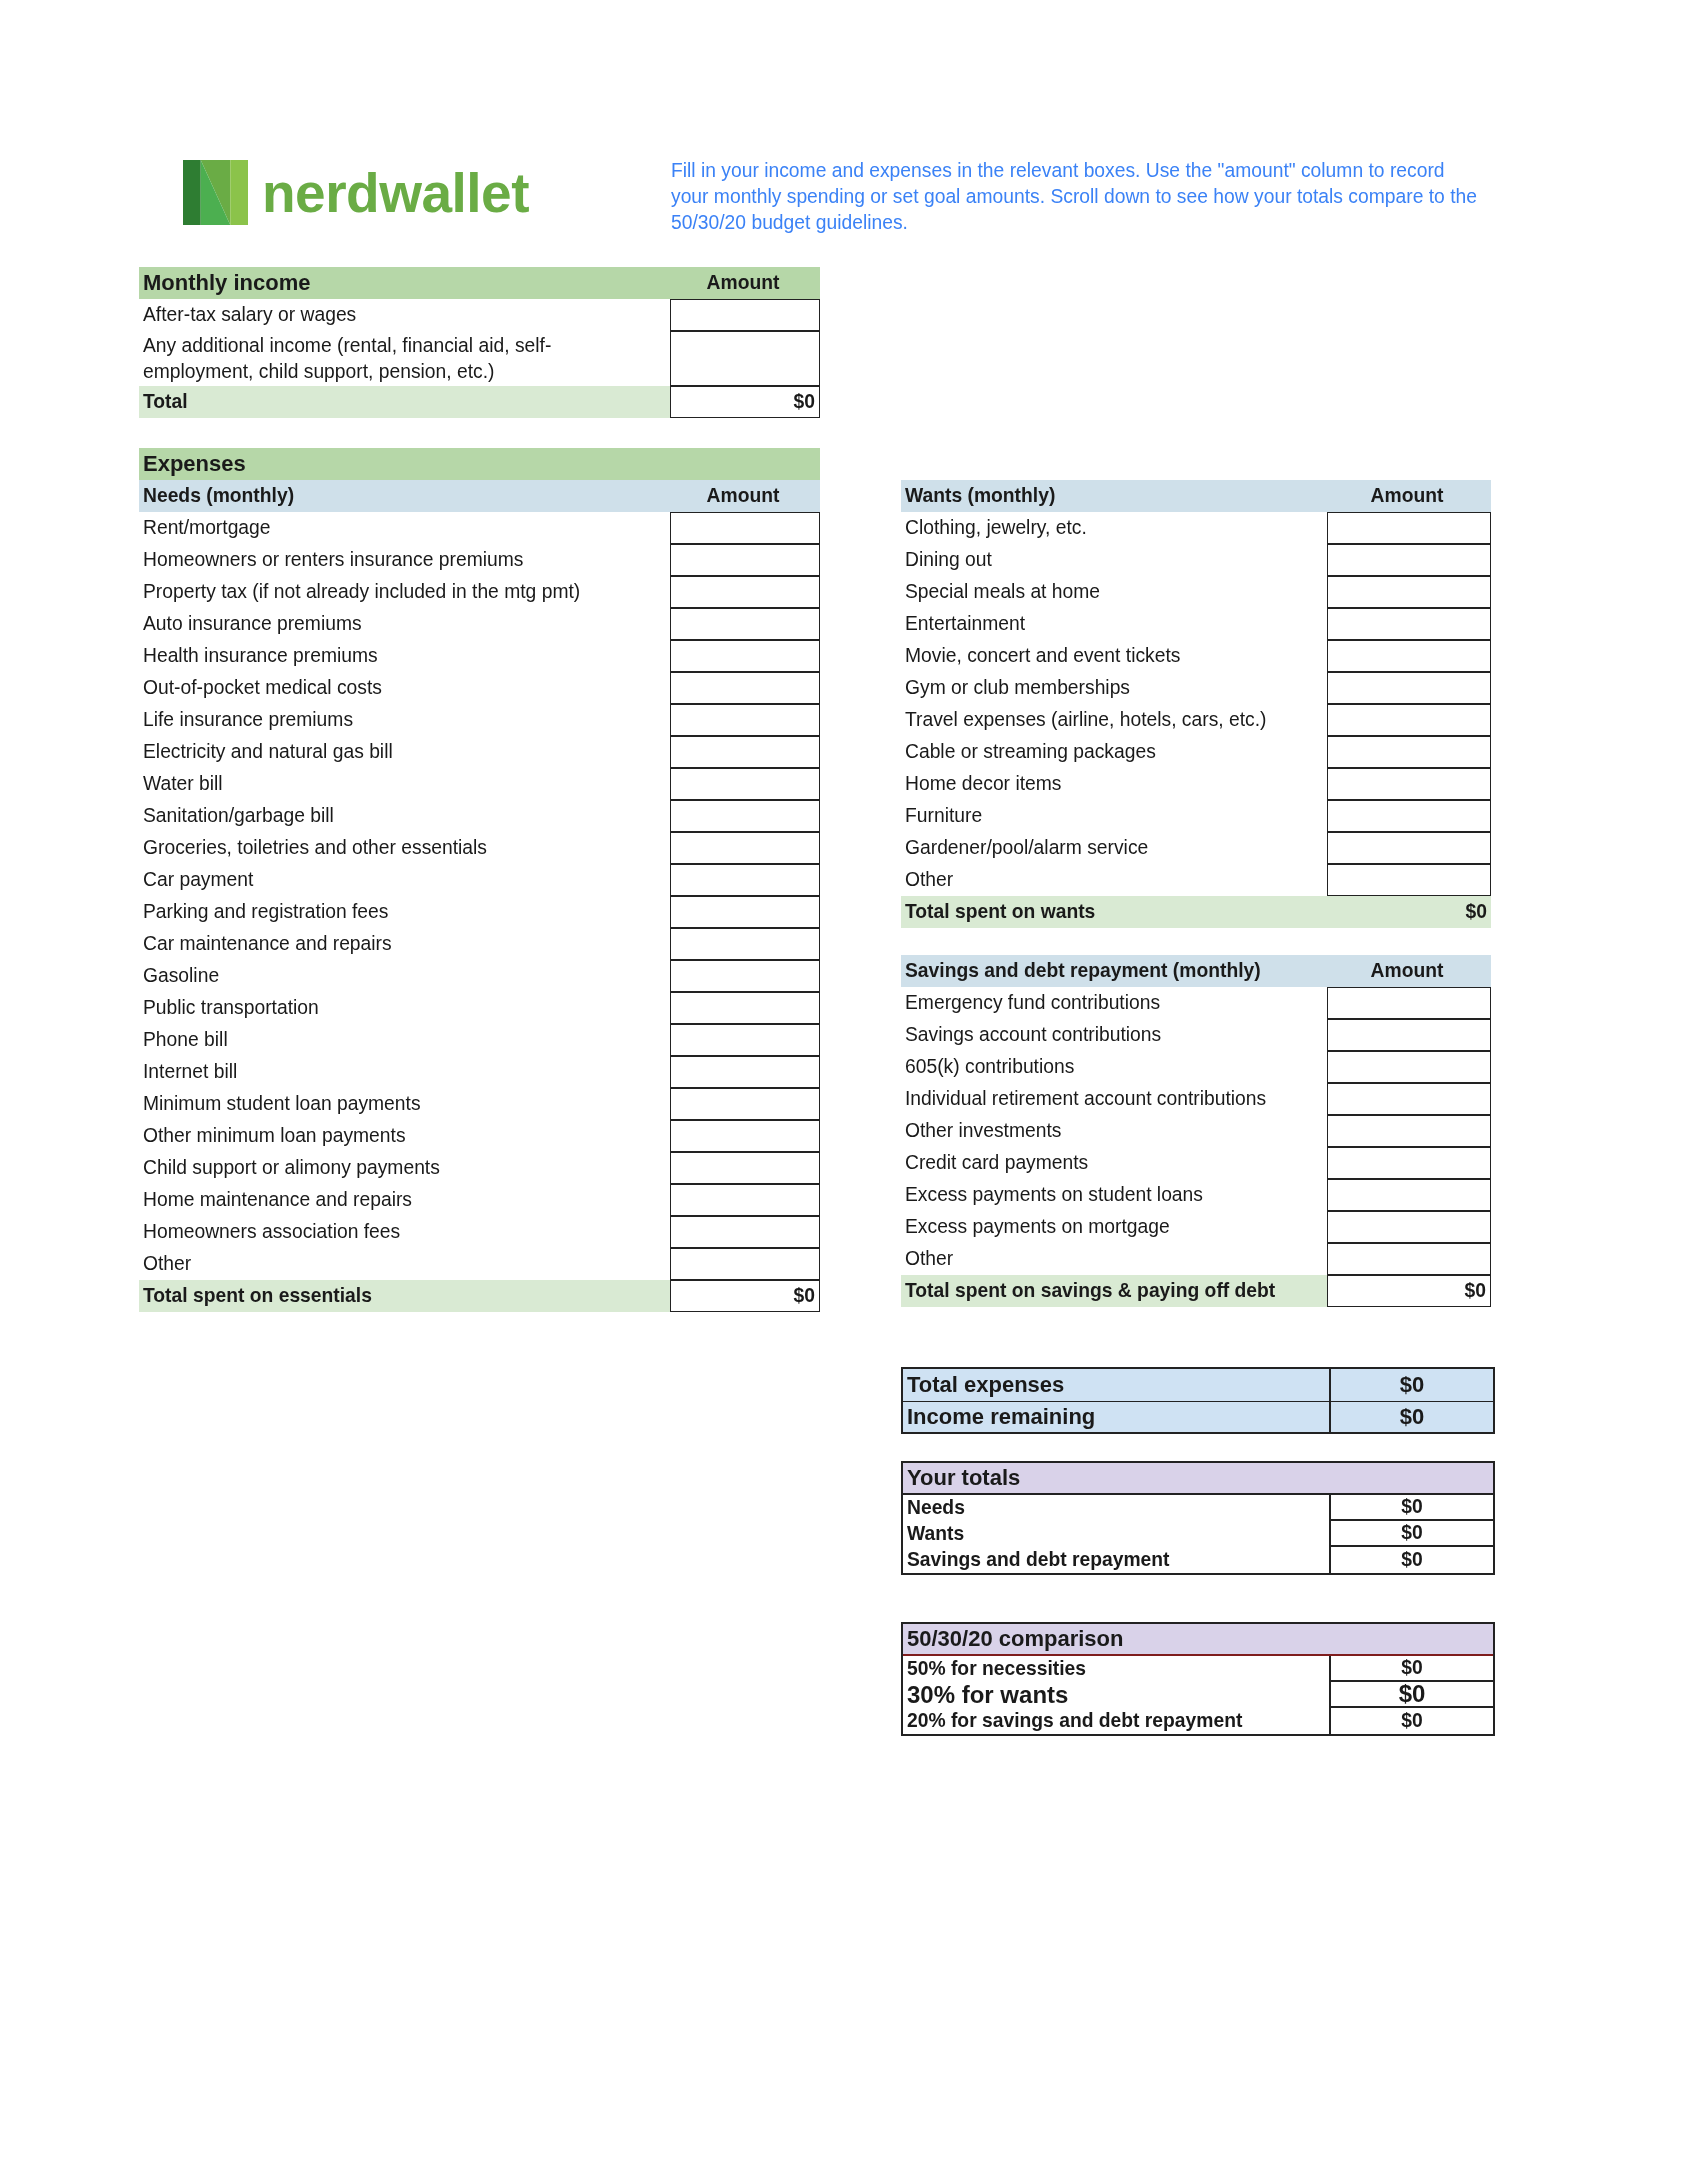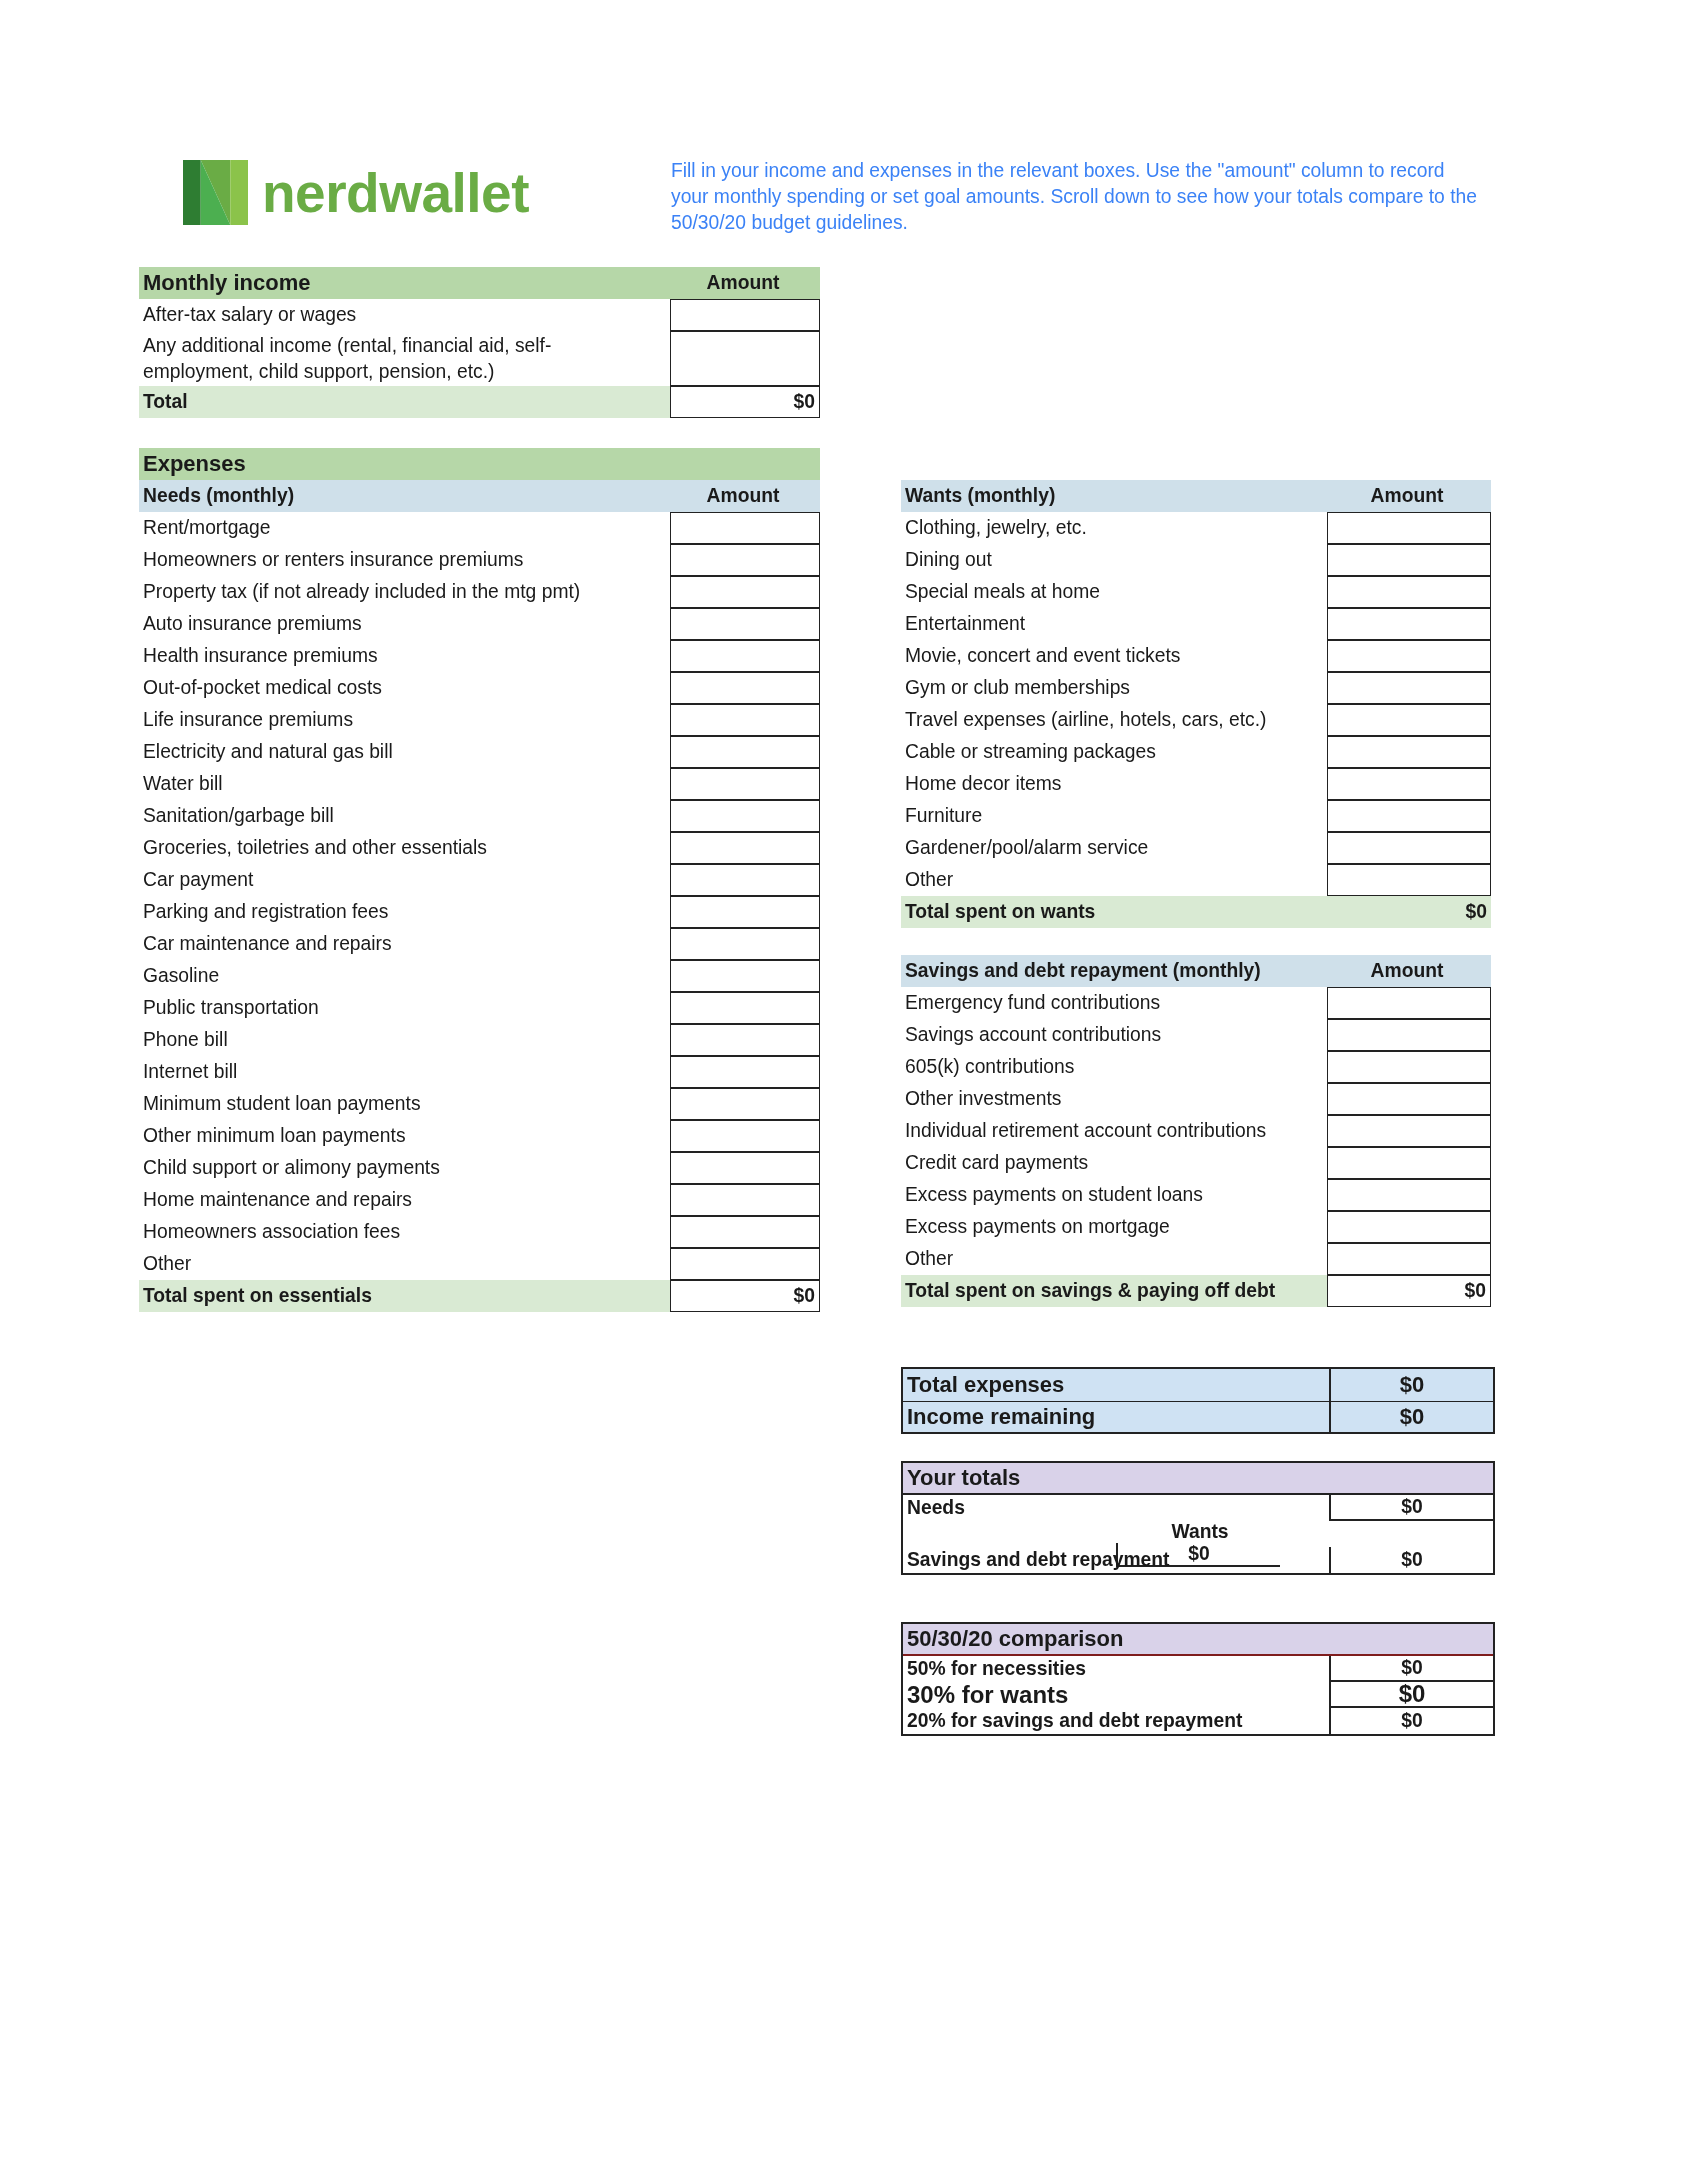--- a/index.html
+++ b/index.html
@@ -254,25 +254,25 @@
       </div>
       <div class="row">
         <span class="lbl">Savings account contributions</span>
         <span class="amt box" style="width: 164px;"></span>
       </div>
       <div class="row">
         <span class="lbl">605(k) contributions</span>
         <span class="amt box" style="width: 164px;"></span>
       </div>
       <div class="row">
+        <span class="lbl">Individual retirement account contributions</span>
+        <span class="amt box" style="width: 164px;"></span>
+      </div>
+      <div class="row">
         <span class="lbl">Other investments</span>
-        <span class="amt box" style="width: 164px;"></span>
-      </div>
-      <div class="row">
-        <span class="lbl">Individual retirement account contributions</span>
         <span class="amt box" style="width: 164px;"></span>
       </div>
       <div class="row">
         <span class="lbl">Credit card payments</span>
         <span class="amt box" style="width: 164px;"></span>
       </div>
       <div class="row">
         <span class="lbl">Excess payments on student loans</span>
         <span class="amt box" style="width: 164px;"></span>
       </div>
@@ -304,21 +304,21 @@
 
 <div class="sum" style="left:901px; top:1461px; width:590px;">
   <div class="srow lav" style="height:30px; border-bottom:2px solid #222;">
     <span class="slbl" style="font-size:22px;">Your totals</span>
   </div>
   <div id="yt-rows">
       <div class="srow" style="height: 26px; font-size: 19.3px; border-bottom: 0px;">
         <span class="slbl">Needs</span>
         <span class="sval" style="border-bottom: 2px solid rgb(34, 34, 34);">$0</span>
       </div>
-      <div class="srow" style="height: 26px; font-size: 19.3px; border-bottom: 0px; flex-direction: column;">
+      <div class="srow" style="height: 26px; font-size: 19.3px; border-bottom: 0px;">
         <span class="slbl">Wants</span>
         <span class="sval" style="border-bottom: 2px solid rgb(34, 34, 34);">$0</span>
       </div>
       <div class="srow" style="height: 26px; font-size: 19.3px;">
         <span class="slbl">Savings and debt repayment</span>
         <span class="sval">$0</span>
       </div>
     </div>
 </div>
 

